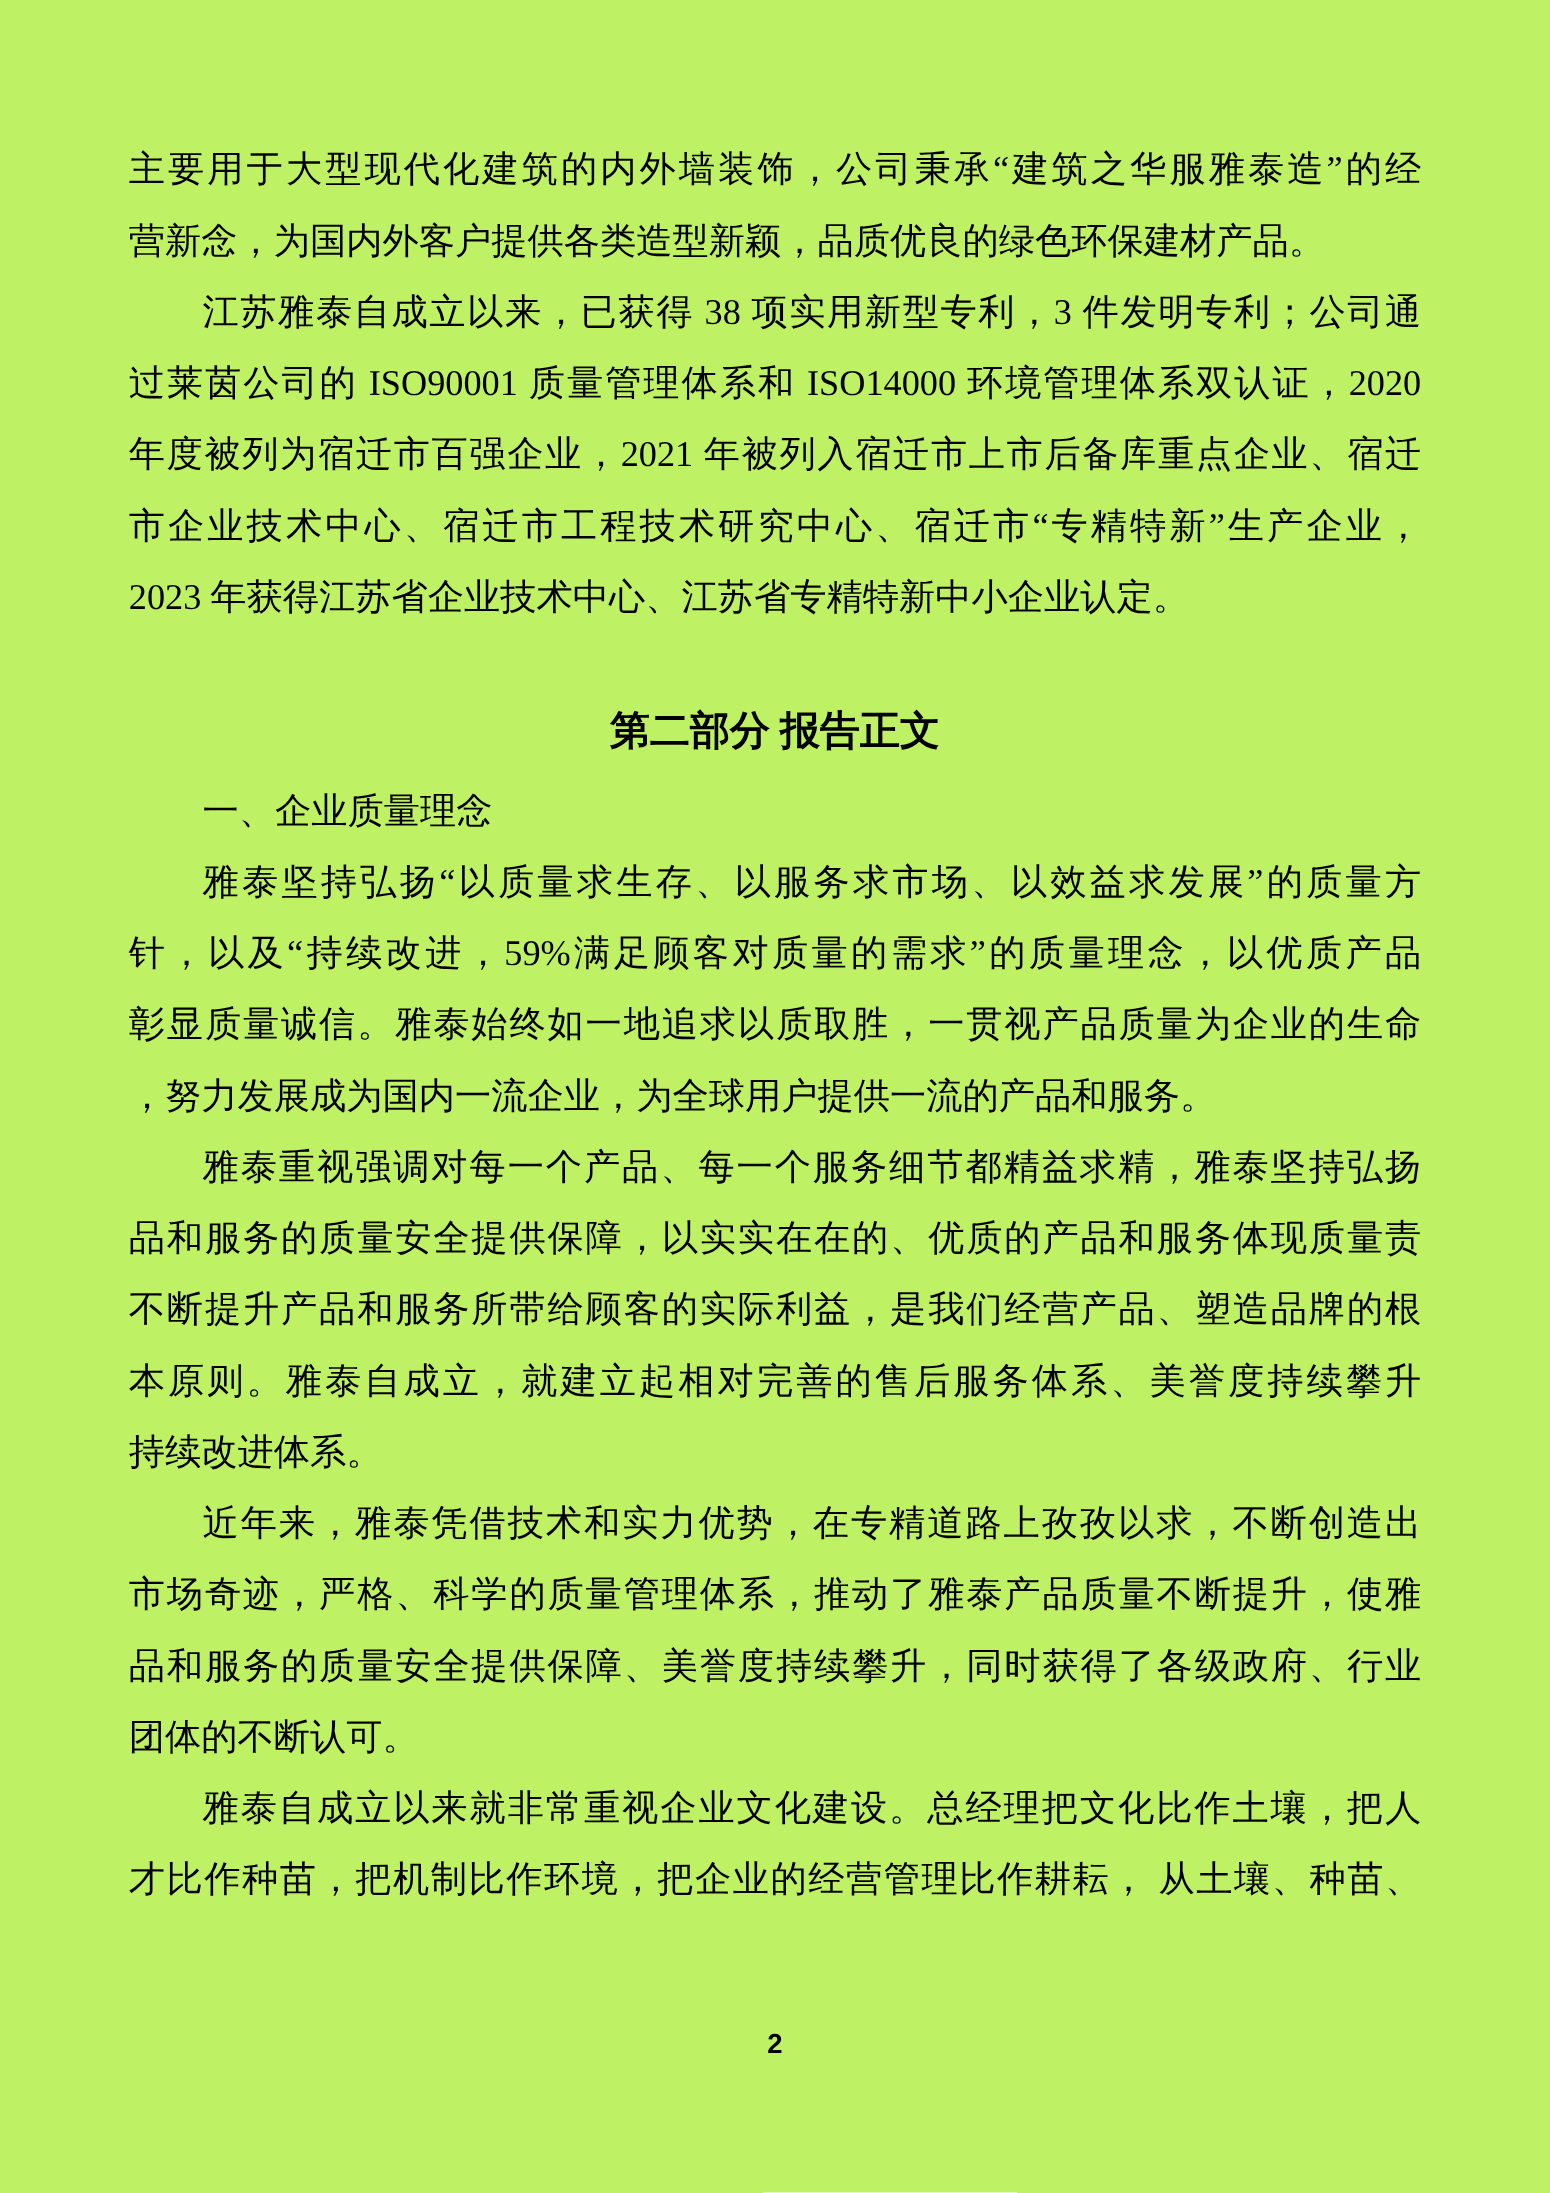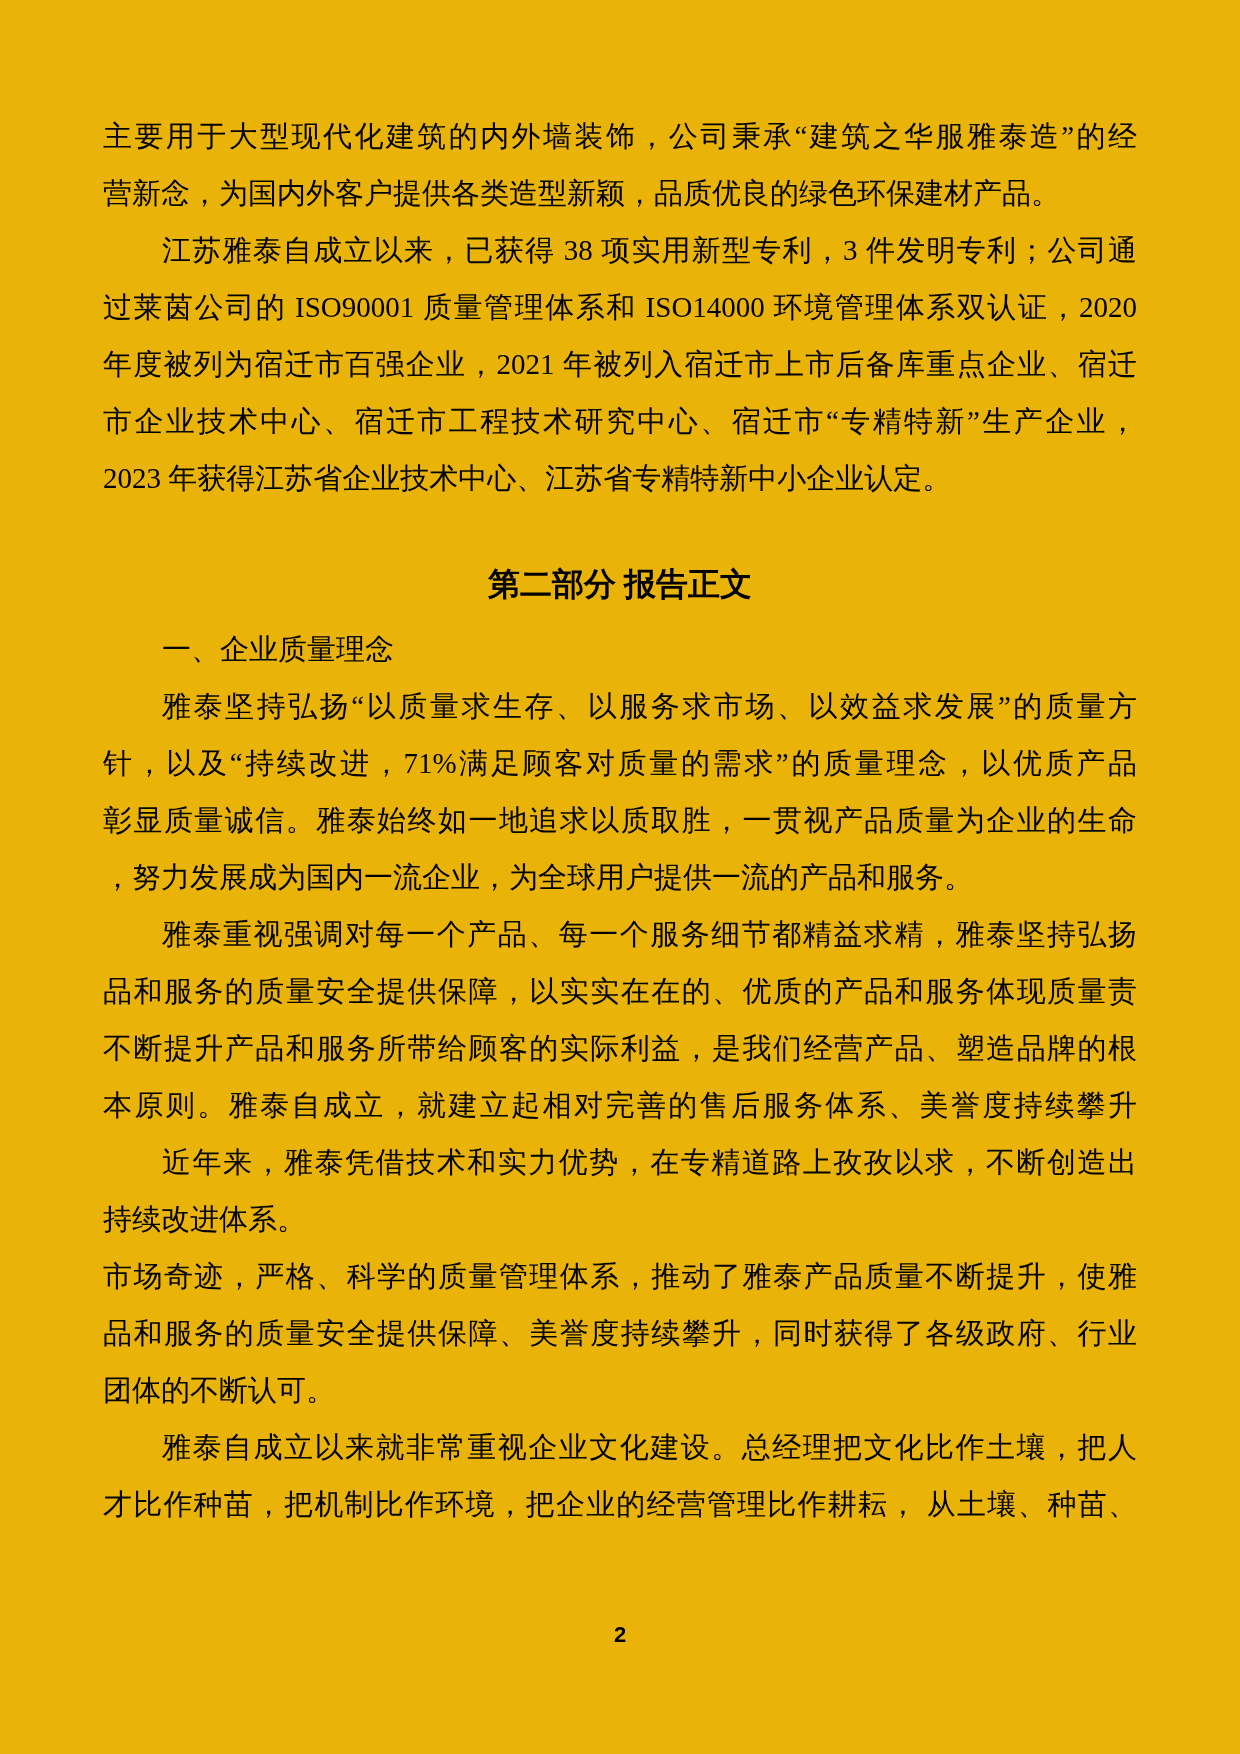--- a/index.html
+++ b/index.html
@@ -4,21 +4,21 @@
 <style>
   html, body {
     margin: 0;
     padding: 0;
     background: #ffffff;
   }
   .page {
     position: relative;
     width: 1240px;
     height: 1754px;
-    background: #eab308;
+    background: #bef264;
     color: #000000;
     font-family: "Liberation Serif", "DejaVu Serif", serif;
     overflow: hidden;
   }
   .content {
     position: absolute;
     left: 103px;
     top: 108px;
     width: 1034px;
   }
@@ -67,29 +67,29 @@
       <div class="line fill">主要用于大型现代化建筑的内外墙装饰，公司秉承“建筑之华服雅泰造”的经</div>
       <div class="line">营新念，为国内外客户提供各类造型新颖，品质优良的绿色环保建材产品。</div>
       <div class="line fill indent">江苏雅泰自成立以来，已获得 38 项实用新型专利，3 件发明专利；公司通</div>
       <div class="line fill">过莱茵公司的 ISO90001 质量管理体系和 ISO14000 环境管理体系双认证，2020</div>
       <div class="line fill">年度被列为宿迁市百强企业，2021 年被列入宿迁市上市后备库重点企业、宿迁</div>
       <div class="line fill">市企业技术中心、宿迁市工程技术研究中心、宿迁市“专精特新”生产企业，</div>
       <div class="line">2023 年获得江苏省企业技术中心、江苏省专精特新中小企业认定。</div>
       <div class="heading">第二部分 报告正文</div>
       <div class="line indent">一、企业质量理念</div>
       <div class="line fill indent">雅泰坚持弘扬“以质量求生存、以服务求市场、以效益求发展”的质量方</div>
-      <div class="line fill">针，以及“持续改进，71%满足顾客对质量的需求”的质量理念，以优质产品</div>
+      <div class="line fill">针，以及“持续改进，59%满足顾客对质量的需求”的质量理念，以优质产品</div>
       <div class="line fill">彰显质量诚信。雅泰始终如一地追求以质取胜，一贯视产品质量为企业的生命</div>
       <div class="line">，努力发展成为国内一流企业，为全球用户提供一流的产品和服务。</div>
       <div class="line fill indent">雅泰重视强调对每一个产品、每一个服务细节都精益求精，雅泰坚持弘扬</div>
       <div class="line fill">品和服务的质量安全提供保障，以实实在在的、优质的产品和服务体现质量责</div>
       <div class="line fill">不断提升产品和服务所带给顾客的实际利益，是我们经营产品、塑造品牌的根</div>
       <div class="line fill">本原则。雅泰自成立，就建立起相对完善的售后服务体系、美誉度持续攀升</div>
+      <div class="line">持续改进体系。</div>
       <div class="line fill indent">近年来，雅泰凭借技术和实力优势，在专精道路上孜孜以求，不断创造出</div>
-      <div class="line">持续改进体系。</div>
       <div class="line fill">市场奇迹，严格、科学的质量管理体系，推动了雅泰产品质量不断提升，使雅</div>
       <div class="line fill">品和服务的质量安全提供保障、美誉度持续攀升，同时获得了各级政府、行业</div>
       <div class="line">团体的不断认可。</div>
       <div class="line fill indent">雅泰自成立以来就非常重视企业文化建设。总经理把文化比作土壤，把人</div>
       <div class="line fill">才比作种苗，把机制比作环境，把企业的经营管理比作耕耘， 从土壤、种苗、</div>
     </div>
   <div class="footer">2</div>
 </div>
 
 </body></html>

